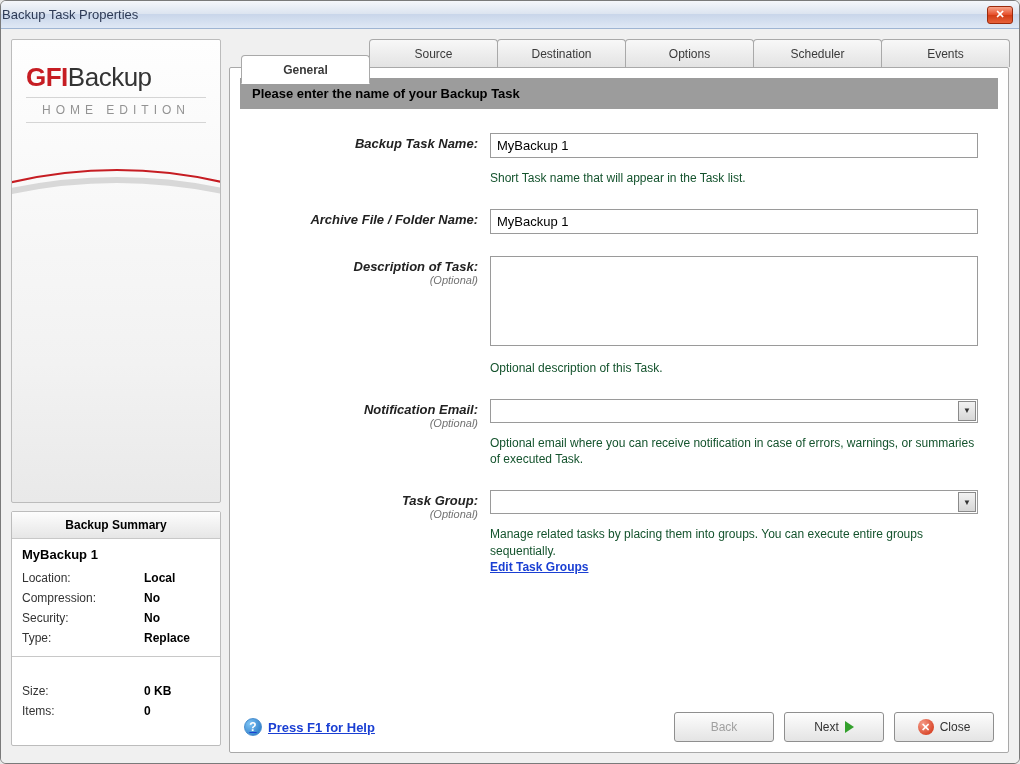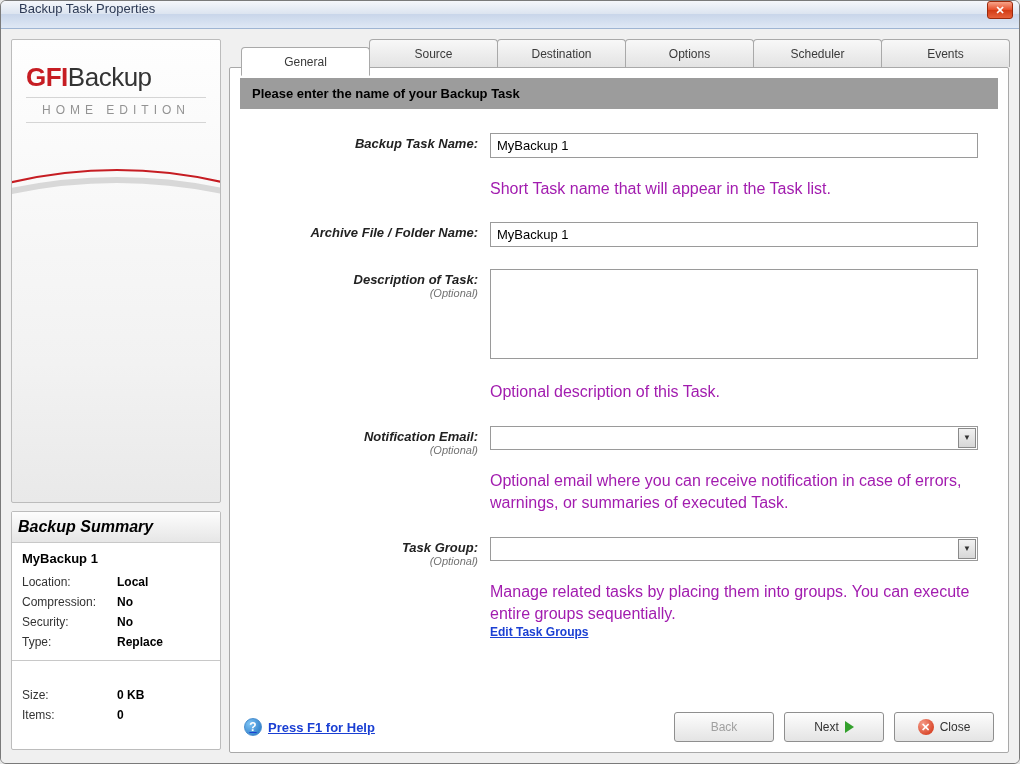--- a/index.html
+++ b/index.html
@@ -19,22 +19,22 @@
   border-radius: 6px;
   overflow: hidden;
   display: flex;
   flex-direction: column;
 }
 .titlebar {
   height: 28px;
   background: linear-gradient(to bottom, #f5f7fb 0%, #dce4f0 48%, #c9d6ea 50%, #dfe8f5 100%);
   border-bottom: 1px solid #9fb5d3;
   display: flex;
-  align-items: flex-start;
-  padding: 0 6px 0 18px;
+  align-items: center;
+  padding: 0 6px 0 1px;
   color: #2d3a55;
   font-size: 13px;
 }
 .titlebar .title { flex: 1; }
 .close-btn {
   width: 26px; height: 18px;
   background: linear-gradient(to bottom, #f7a58b 0%, #e74f2b 48%, #d13a13 50%, #e7613a 100%);
   border: 1px solid #9b2a0c;
   border-radius: 3px;
   display: flex; align-items: center; justify-content: center;
@@ -81,29 +81,29 @@
   height: 80px;
 }
 .summary {
   margin-top: 8px;
   border: 1px solid #bcbcbc;
   border-radius: 2px;
   background: #fff;
 }
 .summary-hd {
   background: linear-gradient(to bottom, #fdfdfd, #e6e6e6);
+  text-align: center;
   font-weight: bold;
-  font-size: 16px;
+  font-size: 12px;
   padding: 6px;
   border-bottom: 1px solid #c8c8c8;
-  font-style: italic;
 }
 .summary-body { padding: 8px 10px; }
 .summary-title { font-weight: bold; font-size: 13px; margin-bottom: 6px; }
-.sum-row { display: flex; padding: 3px 0; font-size: 12px; }
+.sum-row { display: flex; padding: 3px 0; font-size: 12px; gap: 27px; }
 .sum-row .lbl { width: 95px; color: #333; }
 .sum-row .val { font-weight: bold; }
 .summary-footer {
   border-top: 1px solid #c8c8c8;
   padding: 24px 10px;
 }
 .main {
   flex: 1;
   display: flex;
   flex-direction: column;
@@ -124,23 +124,23 @@
   margin-right: -1px;
   display: flex; align-items: center; justify-content: center;
   font-size: 12px;
   color: #3a3a3a;
   cursor: pointer;
 }
 .tab.active {
   background: #fff;
   border-bottom: 1px solid #fff;
   position: relative;
-  top: 8px;
+  top: 16px;
   height: 29px;
-  font-weight: normal;
+  font-weight: bold;
 }
 .panel {
   flex: 1;
   background: #fff;
   border: 1px solid #a9a9a9;
   border-radius: 2px;
   margin-top: -1px;
   display: flex;
   flex-direction: column;
 }
@@ -190,21 +190,21 @@
 .combo { padding-right: 22px; height: 24px; }
 .combo-btn {
   position: absolute; right: 2px; top: 2px;
   width: 18px; height: 20px;
   background: linear-gradient(to bottom, #f2f2f2, #d7d7d7);
   border: 1px solid #8a8a8a;
   display: flex; align-items: center; justify-content: center;
   font-size: 8px; color: #333;
   cursor: pointer;
 }
-.hint { font-size: 16px; color: #a21caf; margin-top: 20px; line-height: 1.4; }
+.hint { font-size: 12px; color: #14532d; margin-top: 12px; line-height: 1.4; }
 .link { color: #1a3fd3; text-decoration: underline; font-weight: bold; cursor: pointer; font-size: 12px; }
 .bottom-bar {
   display: flex;
   align-items: center;
   padding: 10px 14px;
   gap: 10px;
 }
 .help {
   display: flex; align-items: center; gap: 6px;
   color: #1a3fd3; text-decoration: underline; font-weight: bold;

